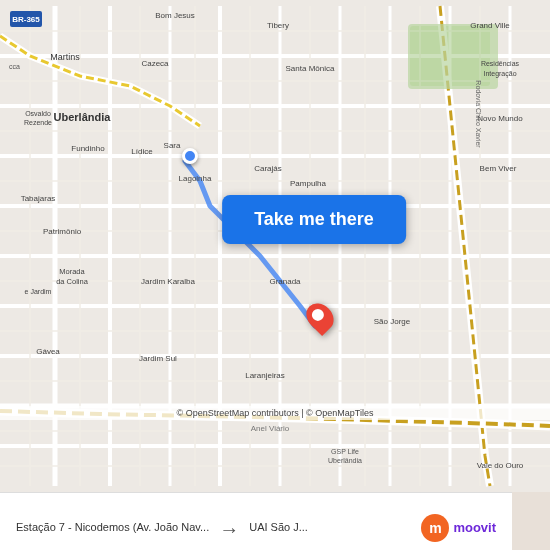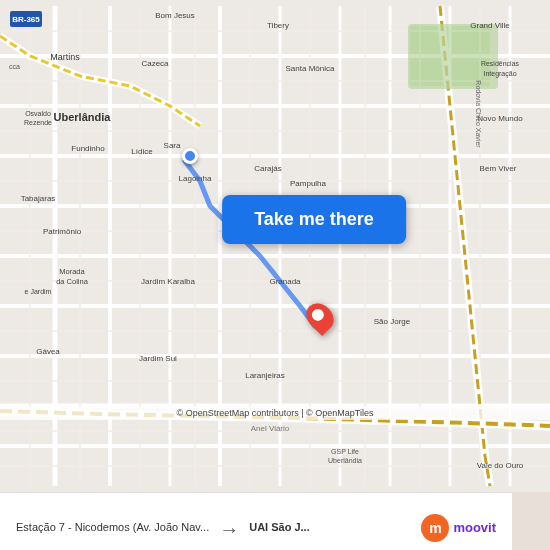--- a/index.html
+++ b/index.html
@@ -126,21 +126,20 @@
       font-size: 20px;
       color: #555;
       margin: 0 10px;
     }
 
     .route-to {
       display: flex;
       flex-direction: column;
       align-items: center;
       max-width: 180px;
-      font-weight: bold;
     }
 
     .route-to-text {
       font-size: 11px;
       color: #333;
       text-align: center;
       line-height: 1.3;
     }
 
     .moovit-logo {

